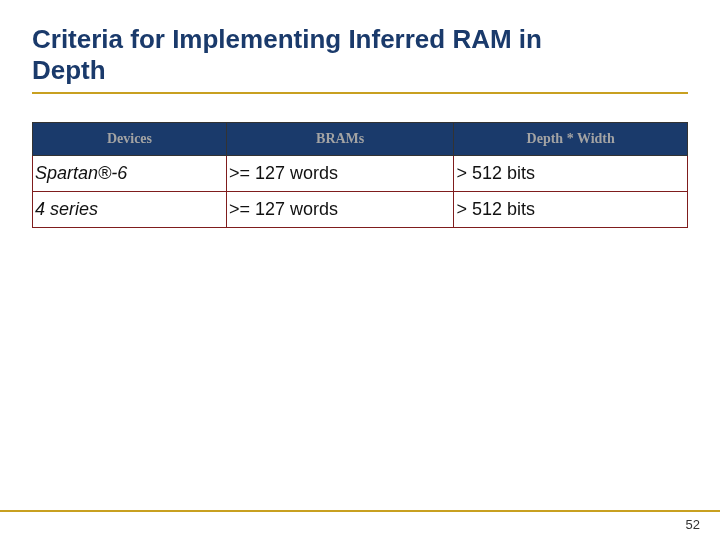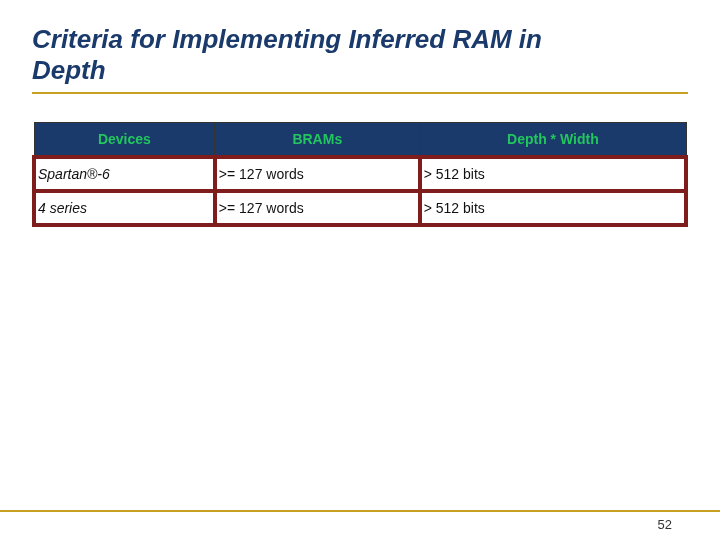--- a/index.html
+++ b/index.html
@@ -28,21 +28,20 @@
     .title-section {
       margin-bottom: 8px;
     }
 
     .page-title {
       font-size: 26px;
       font-weight: bold;
       color: #1a3a6b;
       line-height: 1.2;
       margin-bottom: 6px;
-      font-style: italic;
     }
 
     .title-underline {
       height: 2px;
       background: #c8a020;
       width: 100%;
       margin-bottom: 28px;
     }
 
     .table-wrapper {
@@ -51,59 +50,60 @@
     }
 
     table {
       width: 100%;
       border-collapse: collapse;
       font-size: 14px;
     }
 
     thead tr {
       background: #1a3a6b;
-      color: #22c55e;
+      color: #a3a3a3;
+      font-family: Liberation Serif, serif;
     }
 
     thead th {
       padding: 8px 14px;
       font-weight: bold;
       text-align: center;
       border: 1px solid #333;
       font-size: 14px;
     }
 
     tbody tr {
       background: #ffffff;
     }
 
     tbody td {
       padding: 7px 2px;
-      border: 4px solid #7f1d1d;
-      font-size: 14px;
+      border: 1px solid #7f1d1d;
+      font-size: 18px;
       color: #111;
     }
 
     tbody td:first-child {
       font-style: italic;
     }
 
     .footer-line {
       position: absolute;
       bottom: 28px;
       left: 0;
       right: 0;
       height: 2px;
       background: #c8a020;
     }
 
     .page-number {
       position: absolute;
       bottom: 8px;
-      right: 48px;
+      right: 20px;
       font-size: 13px;
       color: #333;
     }
   </style>
 </head>
 <body>
 
 <div class="page-container">
 
   <div class="title-section">

